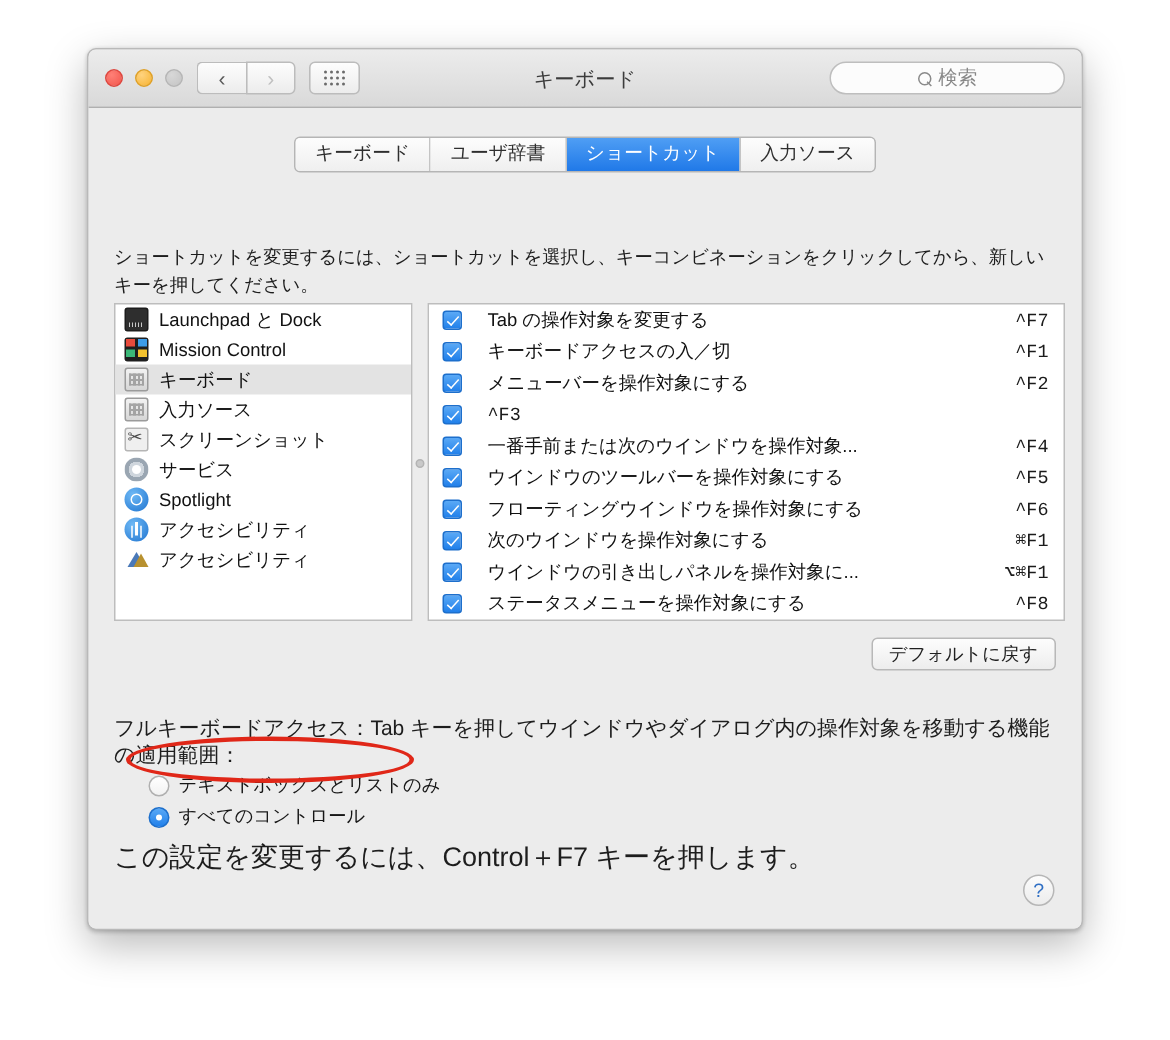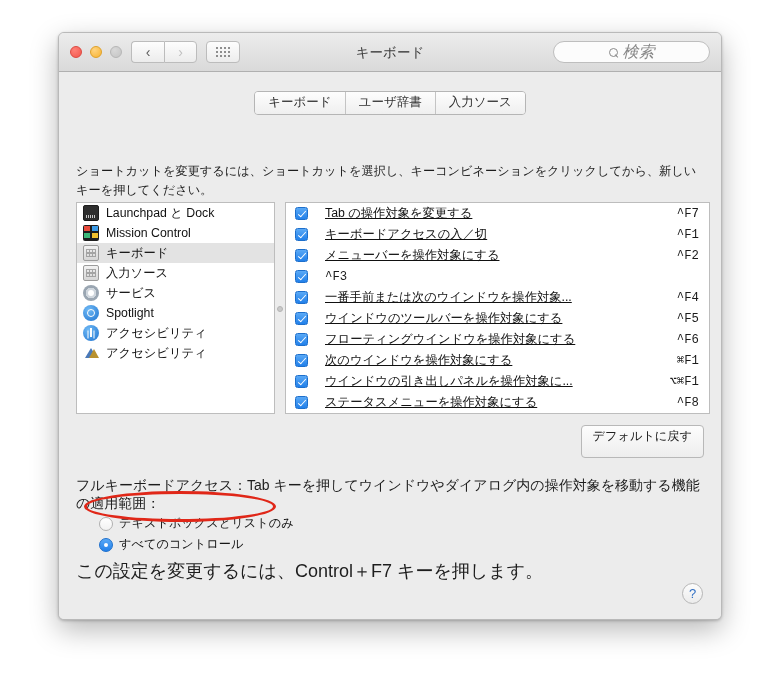--- a/index.html
+++ b/index.html
@@ -71,21 +71,21 @@
   }
   .searchfield .mag { width: 9px; height: 9px; position: relative; display: inline-block; }
   .searchfield .mag::before {
     content: ""; position: absolute; left: 0; top: 0;
     width: 7px; height: 7px; border: 1.2px solid #8a8a8a; border-radius: 50%;
   }
   .searchfield .mag::after {
     content: ""; position: absolute; left: 6px; top: 6px;
     width: 4px; height: 1.2px; background: #8a8a8a; transform: rotate(45deg); transform-origin: left center;
   }
-  .searchfield span { font-size: 16px; color: #888; font-style: italic; }
+  .searchfield span { font-size: 13px; color: #888; }
 
   
   .wbody { position: relative; height: 548px; background: #ececec; }
 
   
   .tabbar {
     position: absolute; left: 0; right: 0; top: 19px;
     display: flex; justify-content: center;
   }
   .tabs { display: flex; border: 1px solid #b5b5b5; border-radius: 4px; overflow: hidden; }
@@ -211,27 +211,27 @@
     background: linear-gradient(to bottom, #5aa9f6, #2180ea);
     border: 1px solid #1d6fcc;
     position: relative; margin-right: 17px;
   }
   .cbx::after {
     content: ""; position: absolute; left: 4px; top: 1px;
     width: 3px; height: 7px;
     border: solid #ffffff; border-width: 0 1.6px 1.6px 0;
     transform: rotate(42deg);
   }
-  .sclabel { flex: 1 1 auto; white-space: nowrap; overflow: hidden; text-decoration: underline; }
+  .sclabel { flex: 1 1 auto; white-space: nowrap; overflow: hidden; }
   .sckey { flex: 0 0 auto; color: #1b1b1b; font-size: 12.3px; text-align: right; font-family: Liberation Mono, monospace; }
 
   
   .defaults {
     position: absolute; right: 17px; top: 353px;
-    height: 33px; padding: 0 11px; line-height: 20px;
+    height: 22px; padding: 0 11px; line-height: 20px;
     font-size: 12.2px; color: #202020;
     background: linear-gradient(to bottom, #fdfdfd, #ededed);
     border: 1px solid #b8b8b8; border-radius: 4px; font-family: Liberation Serif, serif;
   }
 
   
   .fka {
     position: absolute; left: 17px; right: 17px; top: 405px;
     font-size: 14px; color: #1d1d1d;
   }
@@ -317,20 +317,21 @@
         <span>検索</span>
       </div>
     </div>
 
     <div class="wbody">
 
       <div class="tabbar">
         <div class="tabs">
           <div class="tab">キーボード</div>
           <div class="tab">ユーザ辞書</div>
+          <div class="tab active">ショートカット</div>
           <div class="tab">入力ソース</div>
         </div>
       </div>
 
       <div class="desc">ショートカットを変更するには、ショートカットを選択し、キーコンビネーションをクリックしてから、新しいキーを押してください。</div>
 
       <div class="panels">
 
         <div class="panel left">
           <div class="sbitem">
@@ -341,20 +342,24 @@
             <span class="sbicon ic-mission"></span>
             <span>Mission Control</span>
           </div>
           <div class="sbitem selected">
             <span class="sbicon ic-keyboard"></span>
             <span>キーボード</span>
           </div>
           <div class="sbitem">
             <span class="sbicon ic-keyboard"></span>
             <span>入力ソース</span>
+          </div>
+          <div class="sbitem">
+            <span class="sbicon ic-screenshot"></span>
+            <span>スクリーンショット</span>
           </div>
           <div class="sbitem">
             <span class="sbicon ic-gear"></span>
             <span>サービス</span>
           </div>
           <div class="sbitem">
             <span class="sbicon ic-spotlight"></span>
             <span>Spotlight</span>
           </div>
           <div class="sbitem">

